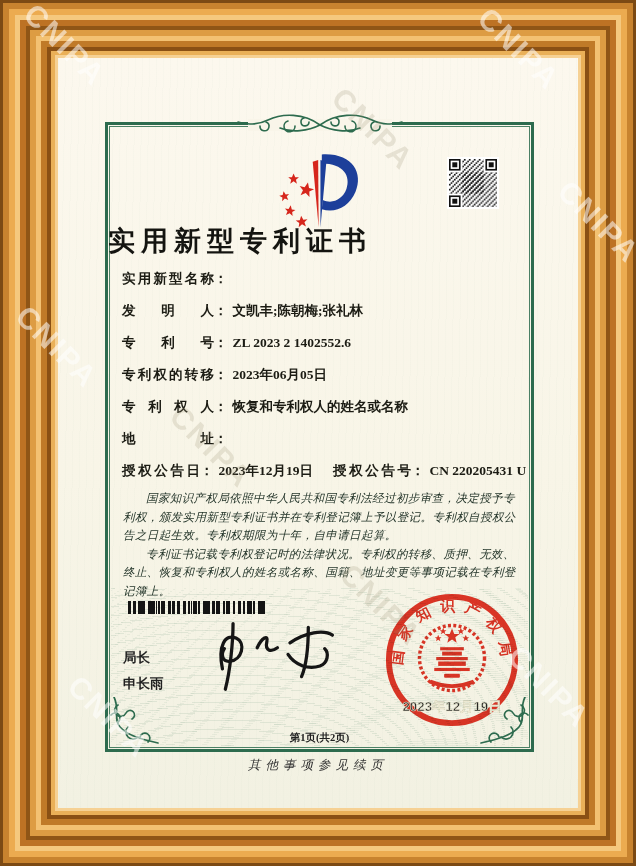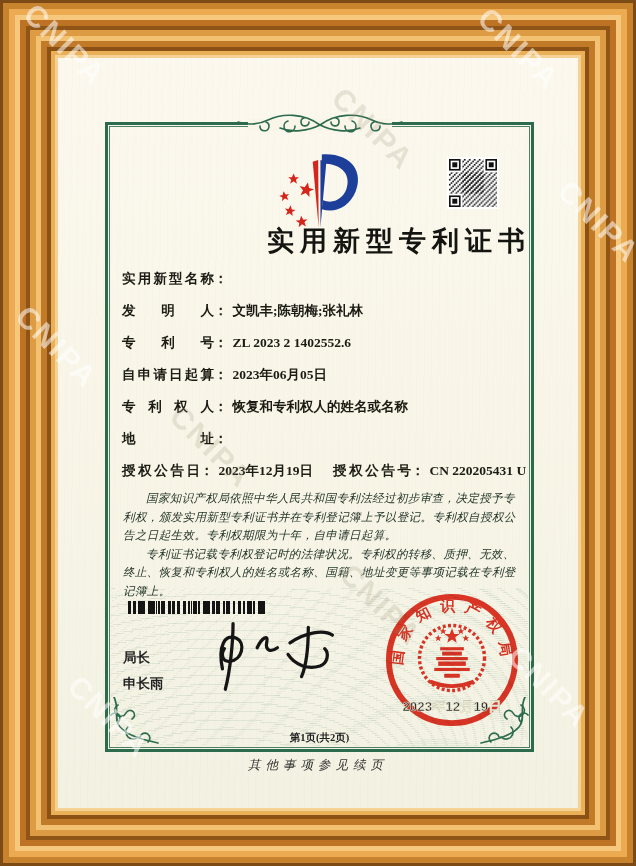--- a/index.html
+++ b/index.html
@@ -37,21 +37,21 @@
 
   .top-ornament{position:absolute;top:-16px;left:50%;transform:translateX(-50%);}
   .corner-flourish{position:absolute;bottom:2px;}
   .corner-flourish.left{left:2px;}
   .corner-flourish.right{right:2px;transform:scaleX(-1);}
 
   
   .cert-no{position:absolute;left:14px;top:24px;font-size:13px;font-weight:700;color:#2a2a22;letter-spacing:1px;}
   .logo{position:absolute;left:50%;top:24px;transform:translateX(-50%);}
   .qr-wrap{position:absolute;right:32px;top:32px;width:52px;height:52px;background:#fff;padding:2px;box-sizing:border-box;}
-  .cert-title{position:absolute;left:0;right:0;top:98px;text-align:right;font-size:27px;font-weight:700;color:#141410;letter-spacing:6px;margin-left:12px;}
+  .cert-title{position:absolute;left:0;right:0;top:98px;text-align:left;font-size:27px;font-weight:700;color:#141410;letter-spacing:6px;}
 
   
   .fields{position:absolute;left:14px;right:12px;top:144px;font-size:13.5px;font-weight:700;color:#1c1c14;}
   .frow{display:flex;align-items:flex-start;line-height:19px;margin-bottom:13px;}
   .flabel{display:inline-block;width:92px;flex:0 0 92px;text-align:justify;text-align-last:justify;}
   .colon{flex:0 0 auto;margin-right:5px;}
   .fvalue{flex:1 1 auto;}
   .grant-pair{display:flex;flex:0 0 auto;}
   .grant-pair.second{margin-left:20px;}
   .grant-pair .flabel{width:78px;flex:0 0 78px;}
@@ -183,21 +183,21 @@
           <span class="flabel">发明人</span>
           <span class="colon">：</span>
           <span class="fvalue">文凯丰;陈朝梅;张礼林</span>
         </div>
         <div class="frow">
           <span class="flabel">专利号</span>
           <span class="colon">：</span>
           <span class="fvalue">ZL 2023 2 1402552.6</span>
         </div>
         <div class="frow">
-          <span class="flabel">自申请日起算</span>
+          <span class="flabel">专利权的转移</span>
           <span class="colon">：</span>
           <span class="fvalue">2023年06月05日</span>
         </div>
         <div class="frow">
           <span class="flabel">专利权人</span>
           <span class="colon">：</span>
           <span class="fvalue">恢复和专利权人的姓名或名称</span>
         </div>
         <div class="frow">
           <span class="flabel">地址</span>

